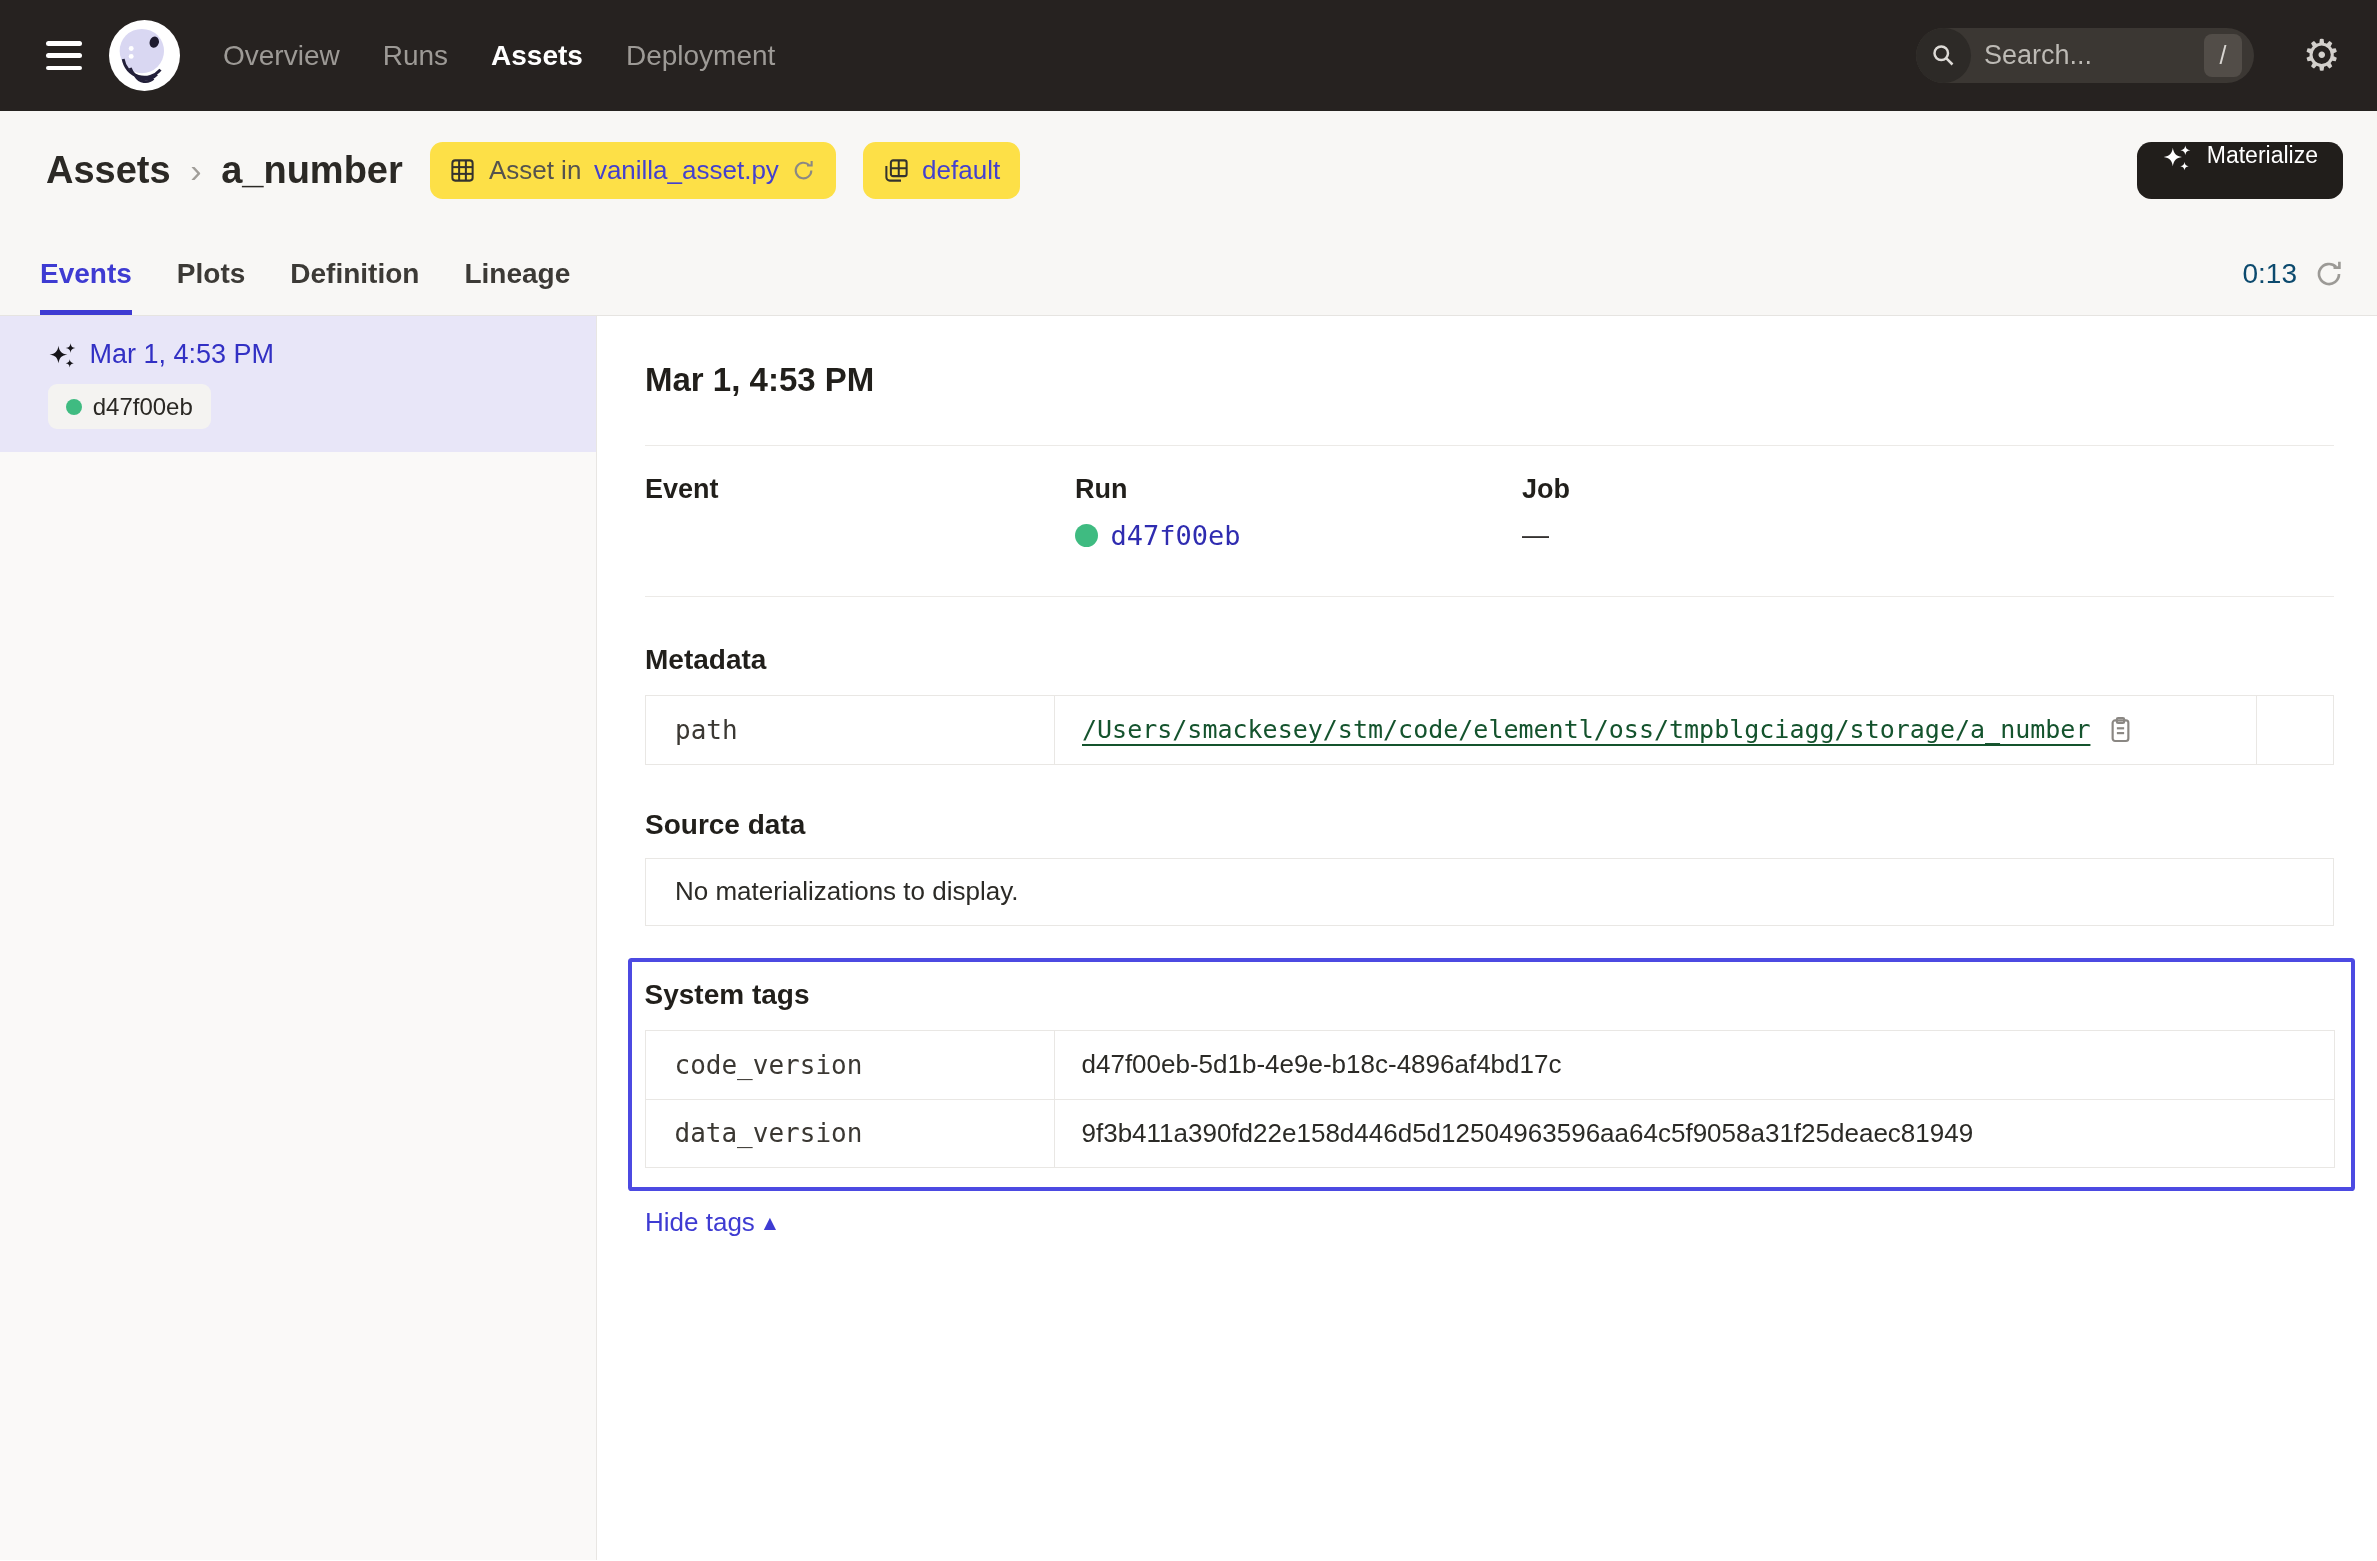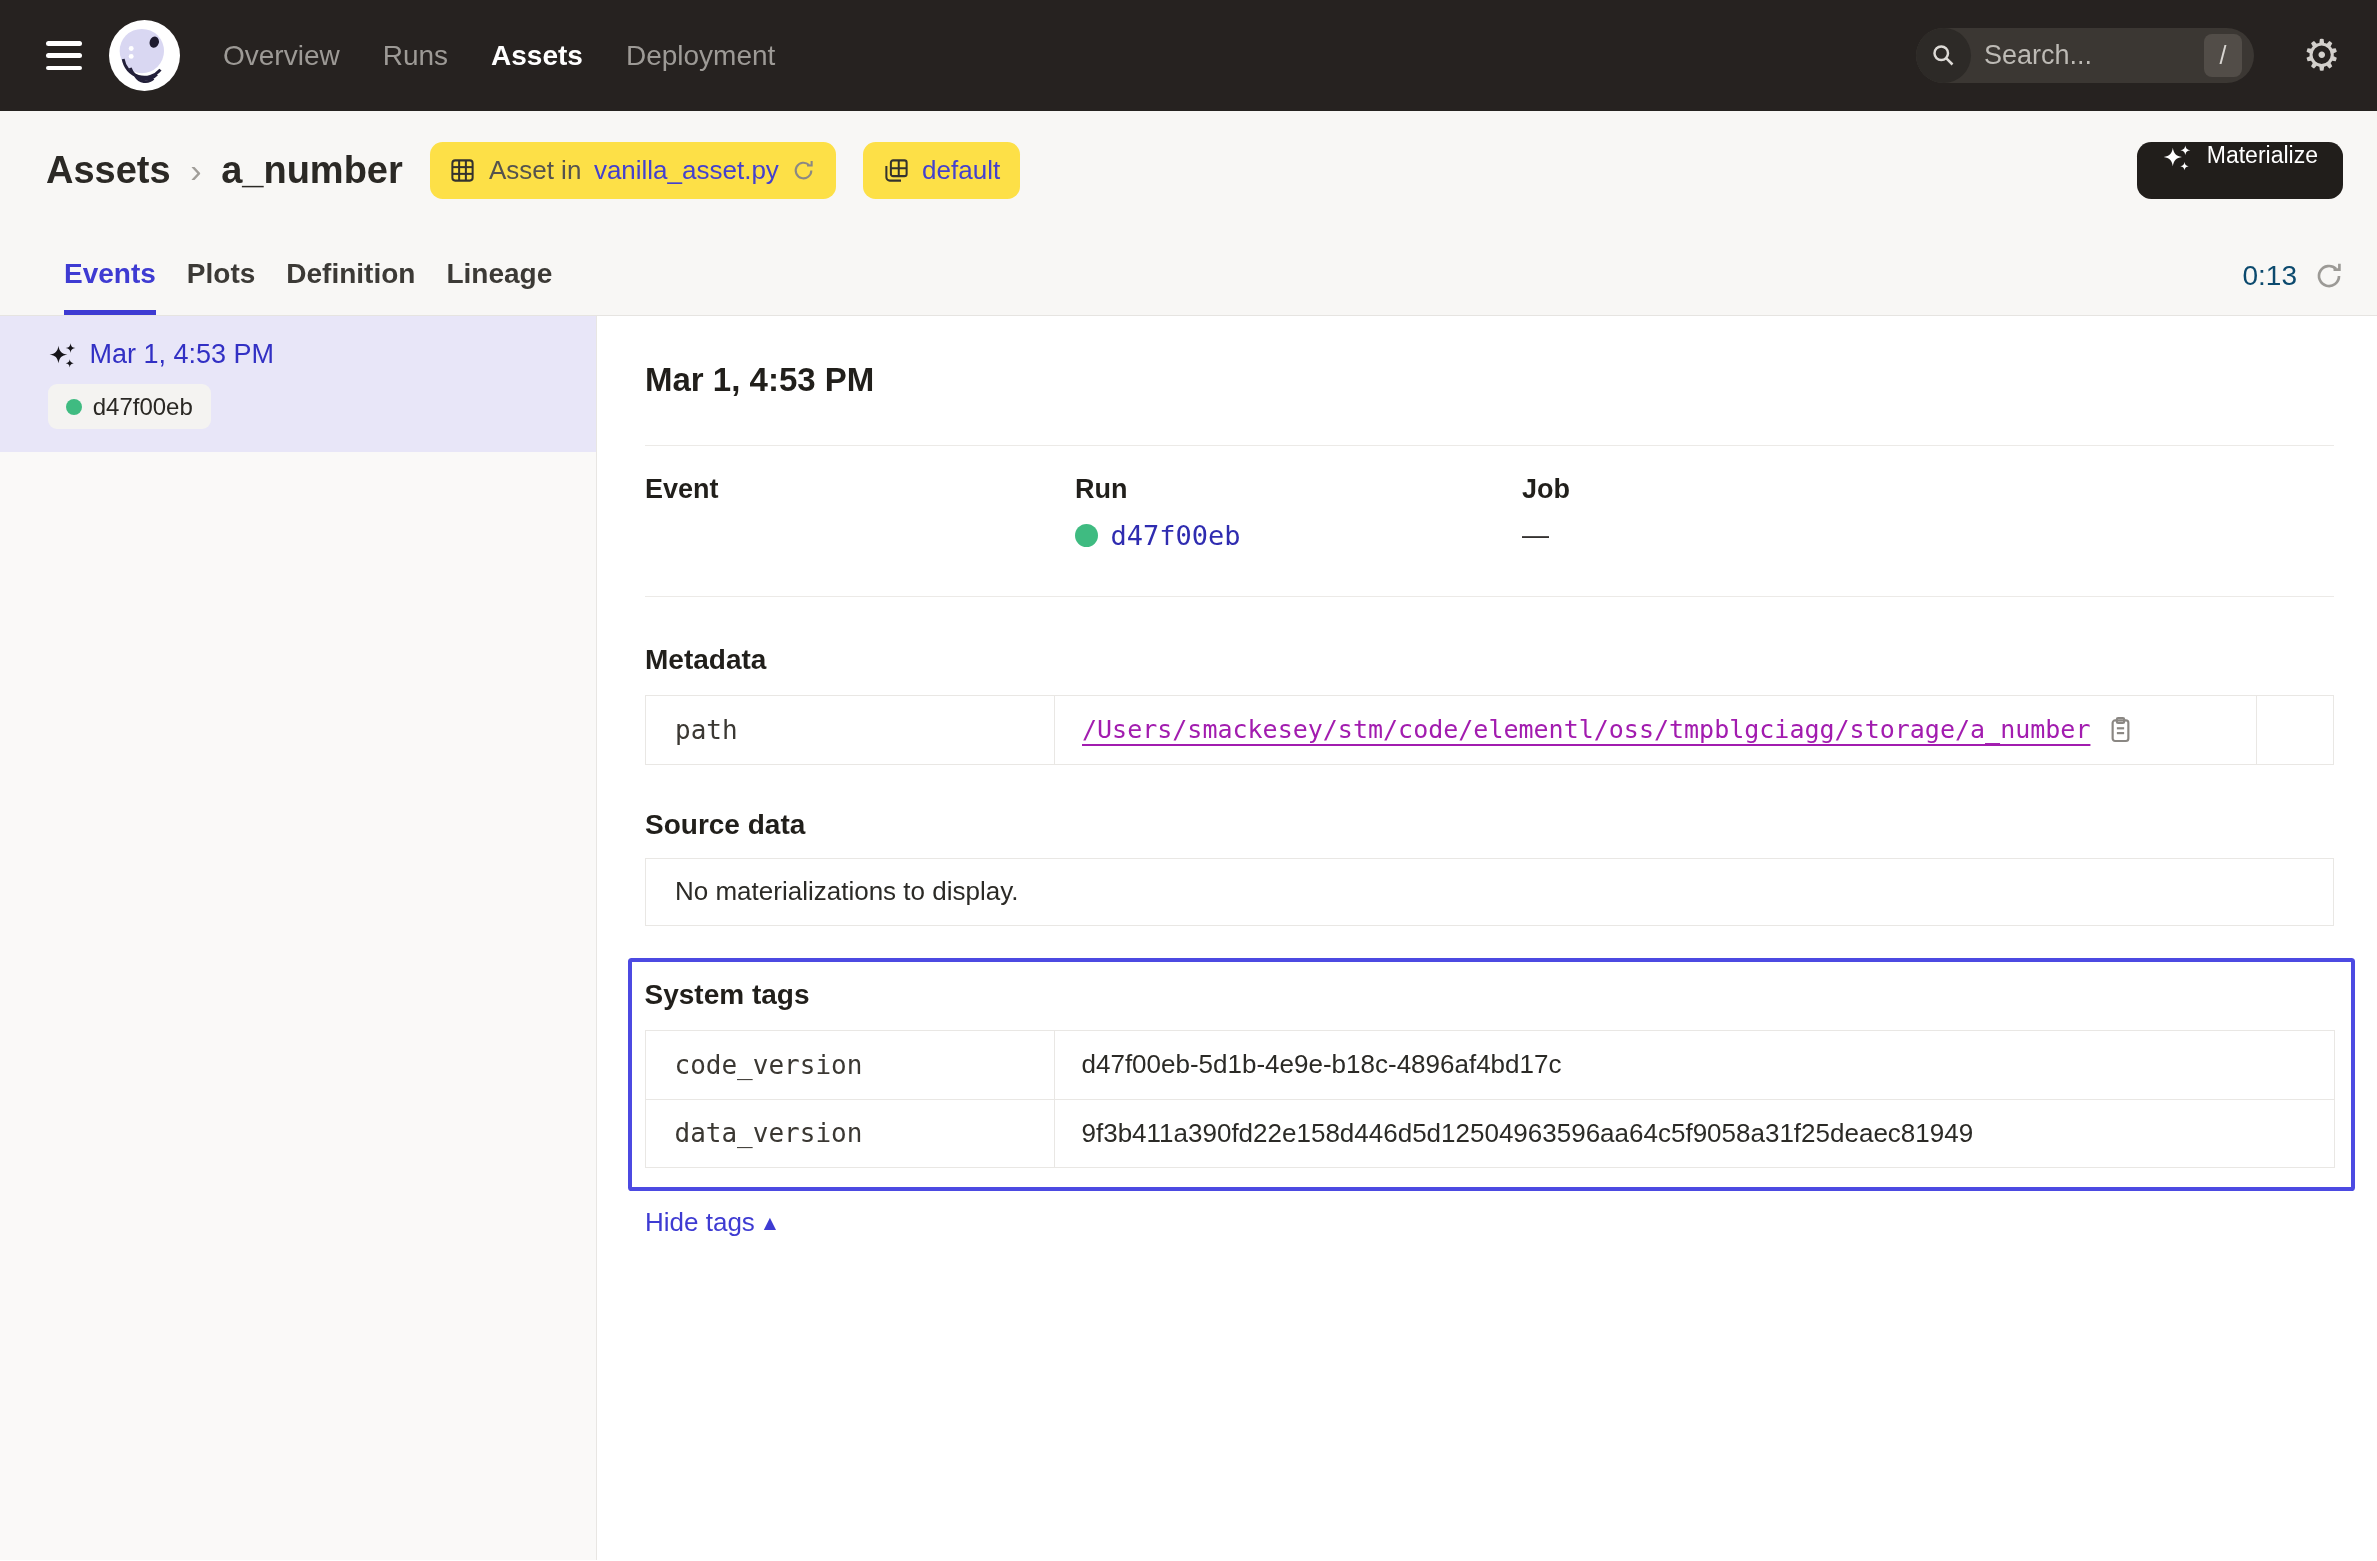--- a/index.html
+++ b/index.html
@@ -54,21 +54,21 @@
     margin-left: 27px; font-size: 26px; cursor: pointer;
   }
   .badge .muted { color: #55534E; }
   .badge .blue  { color: #4441CE; }
   .materialize-btn {
     margin-left: auto; height: 57px; border-radius: 14.3px; background: #211E1B;
     color: #ffffff; font-size: 23px; font-weight: 400;
     display: inline-flex; align-items: flex-start; gap: 14.3px; padding: 0 25px;
     border: none; cursor: pointer;
   }
-  .tabs-row { position: absolute; left: 64px; right: 32px; bottom: 0; display: flex; align-items: center; gap: 31px; }
+  .tabs-row { position: absolute; left: 40px; right: 32px; bottom: 0; display: flex; align-items: flex-start; gap: 45px; }
   .tab { font-size: 28px; font-weight: 600; color: #3C3A36; padding-bottom: 19.6px; border-bottom: 5.4px solid transparent; cursor: pointer; }
   .tab.active { color: #3E3BD2; border-bottom-color: #3E3BD2; }
   .timer-box { margin-left: auto; display: flex; align-items: center; gap: 16px; padding-bottom: 21.4px; }
   .timer-text { font-size: 28px; color: #0c4a6e; }
   
   .content { display: flex; height: 1244px; gap: 16px; }
   .sidebar { width: 597px; background: #FAF9F8; border-right: 1.8px solid #E8E6E3; flex: 0 0 auto; }
   .event-item { background: #E8E6F8; padding: 23px 0 23px 48px; cursor: pointer; }
   .event-item-top { display: flex; align-items: center; gap: 12.5px; }
   .event-item-ts { font-size: 27px; color: #3230C4; font-weight: 500; }
@@ -96,21 +96,21 @@
   .kv-row + .kv-row { border-top: 1.8px solid #E9E7E4; }
   .kv-key {
     width: 409px; flex: 0 0 auto; border-right: 1.8px solid #E9E7E4;
     padding-left: 29px; display: flex; align-items: center;
     font-family: "DejaVu Sans Mono", monospace; font-size: 26px; color: #3B3833;
   }
   .kv-val { flex: 1; padding-left: 27px; display: flex; align-items: center; gap: 16px; font-size: 26px; color: #2B2A26; }
   .kv-row-h { height: 68px; }
   .kv-actions { width: 77px; flex: 0 0 auto; border-left: 1.8px solid #E9E7E4; }
   .path-link {
-    font-family: "DejaVu Sans Mono", monospace; font-size: 25px; color: #a21caf;
+    font-family: "DejaVu Sans Mono", monospace; font-size: 25px; color: #14532d;
     text-decoration: underline; text-decoration-thickness: 1.8px; text-underline-offset: 6.3px; cursor: pointer;
   }
   .empty-box {
     border: 1.8px solid #E9E7E4; margin-top: 16px; height: 68px;
     display: flex; align-items: center; padding-left: 29px; font-size: 26px; color: #2B2A26;
   }
   .tags-wrap {
     border: 4.5px solid #4C4AE2; border-radius: 3.6px;
     margin: 32px -20.5px 0 -17px; padding: 12.5px 16px 19.6px 12.5px;
   }

